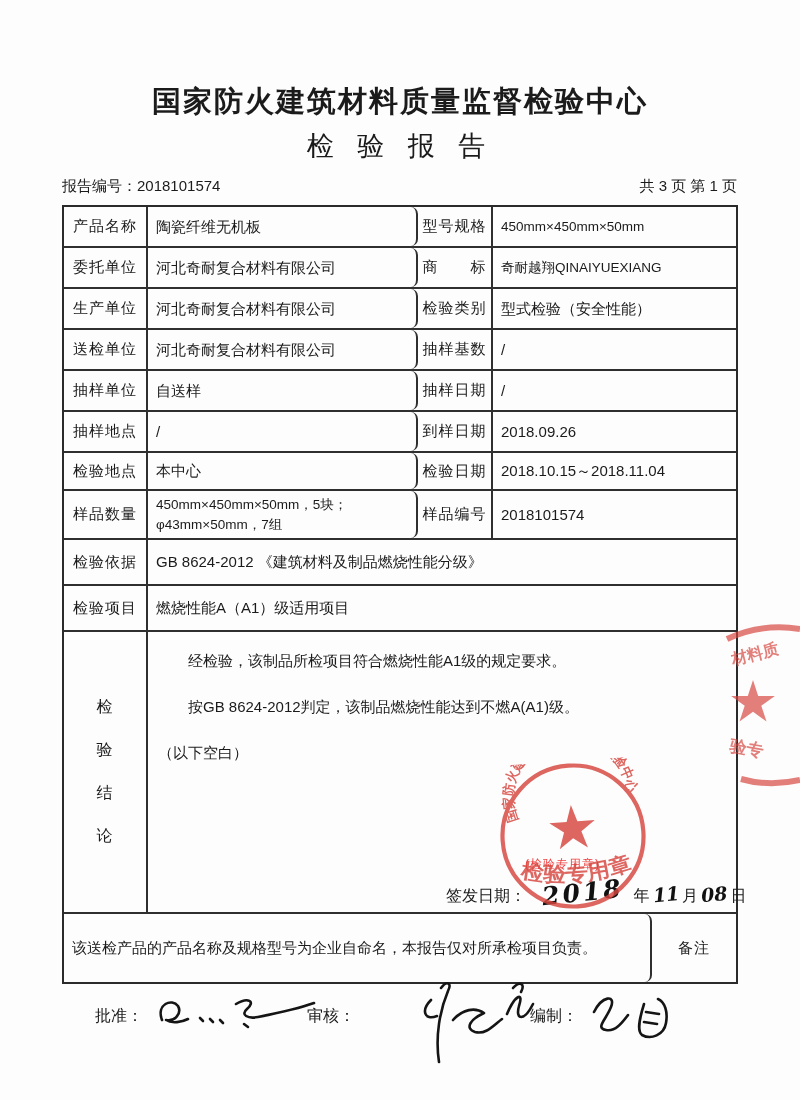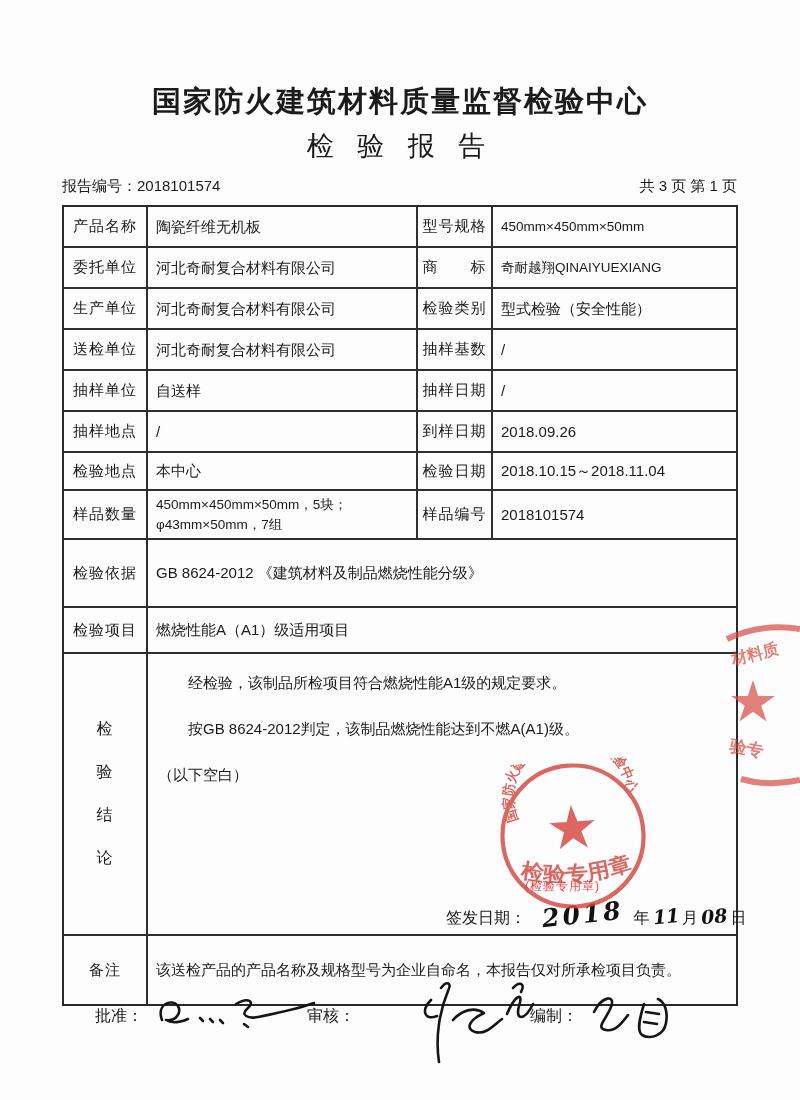--- a/index.html
+++ b/index.html
@@ -23,24 +23,24 @@
   .tbl { position:absolute; left:62px; top:205px; width:676px;
     border:2px solid #2a2a2a; background:transparent; }
   .trow { display:flex; border-bottom:2px solid #2f2f2f; }
   .trow:last-child { border-bottom:none; }
   .c { border-right:2px solid #2f2f2f; display:flex; align-items:center; }
   .c:last-child { border-right:none; }
   .w1 { flex:0 0 84px; } .w2 { flex:0 0 270px; }
   .w3 { flex:0 0 75px; } .w4 { flex:1 1 auto; }
   .wspan { flex:1 1 auto; }
   .lab { justify-content:center; font-size:15px; letter-spacing:1px; text-align:center; }
-  .val { padding:9px 8px; font-size:15px; line-height:1.45; }
+  .val { padding:9px 8px; font-size:15px; line-height:1.45;border-radius:7px; }
   .small { font-size:13.5px; }
   .h41 { height:41px; } .h38 { height:38px; } .h49 { height:49px; }
-  .h53 { height:68px; } .h39 { height:46px; } .h68 { height:68px; }
+  .h53 { height:46px; } .h39 { height:46px; } .h68 { height:68px; }
   .hconc { height:282px; }
 
   
   .conc-label { flex-direction:column; justify-content:center; gap:22px;
     font-size:16px; }
   .conc-body { position:relative; display:block; padding:20px 10px 6px 10px;
     font-size:15px; }
   .conc-line { margin-bottom:27px; }
   .indent { text-indent:2em; }
   .stamp-note { position:absolute; left:377px; top:224px; font-size:12px;
@@ -165,22 +165,22 @@
           <span>年</span>
           <span class="hand hand-num">11</span>
           <span>月</span>
           <span class="hand hand-num">08</span>
           <span>日</span>
         </div>
       </div>
     </div>
 
     <div class="trow h68">
+      <div class="c wspan val">该送检产品的产品名称及规格型号为企业自命名，本报告仅对所承检项目负责。</div>
       <div class="c w1 lab">备注</div>
-      <div class="c wspan val">该送检产品的产品名称及规格型号为企业自命名，本报告仅对所承检项目负责。</div>
     </div>
 
   </div>
 
   <svg class="stamp-main" viewBox="0 0 150 150" xmlns="http://www.w3.org/2000/svg">
     <defs>
       <path id="ringPath" d="M 21.4 55.5 A 57 57 0 1 1 128.6 55.5" fill="none"></path>
       <path id="botPath" d="M 12 110 Q 75 130 138 110" fill="none"></path>
     </defs>
     <circle cx="75" cy="75" r="70.5" fill="none" stroke="#d6453e" stroke-width="4.2"></circle>

